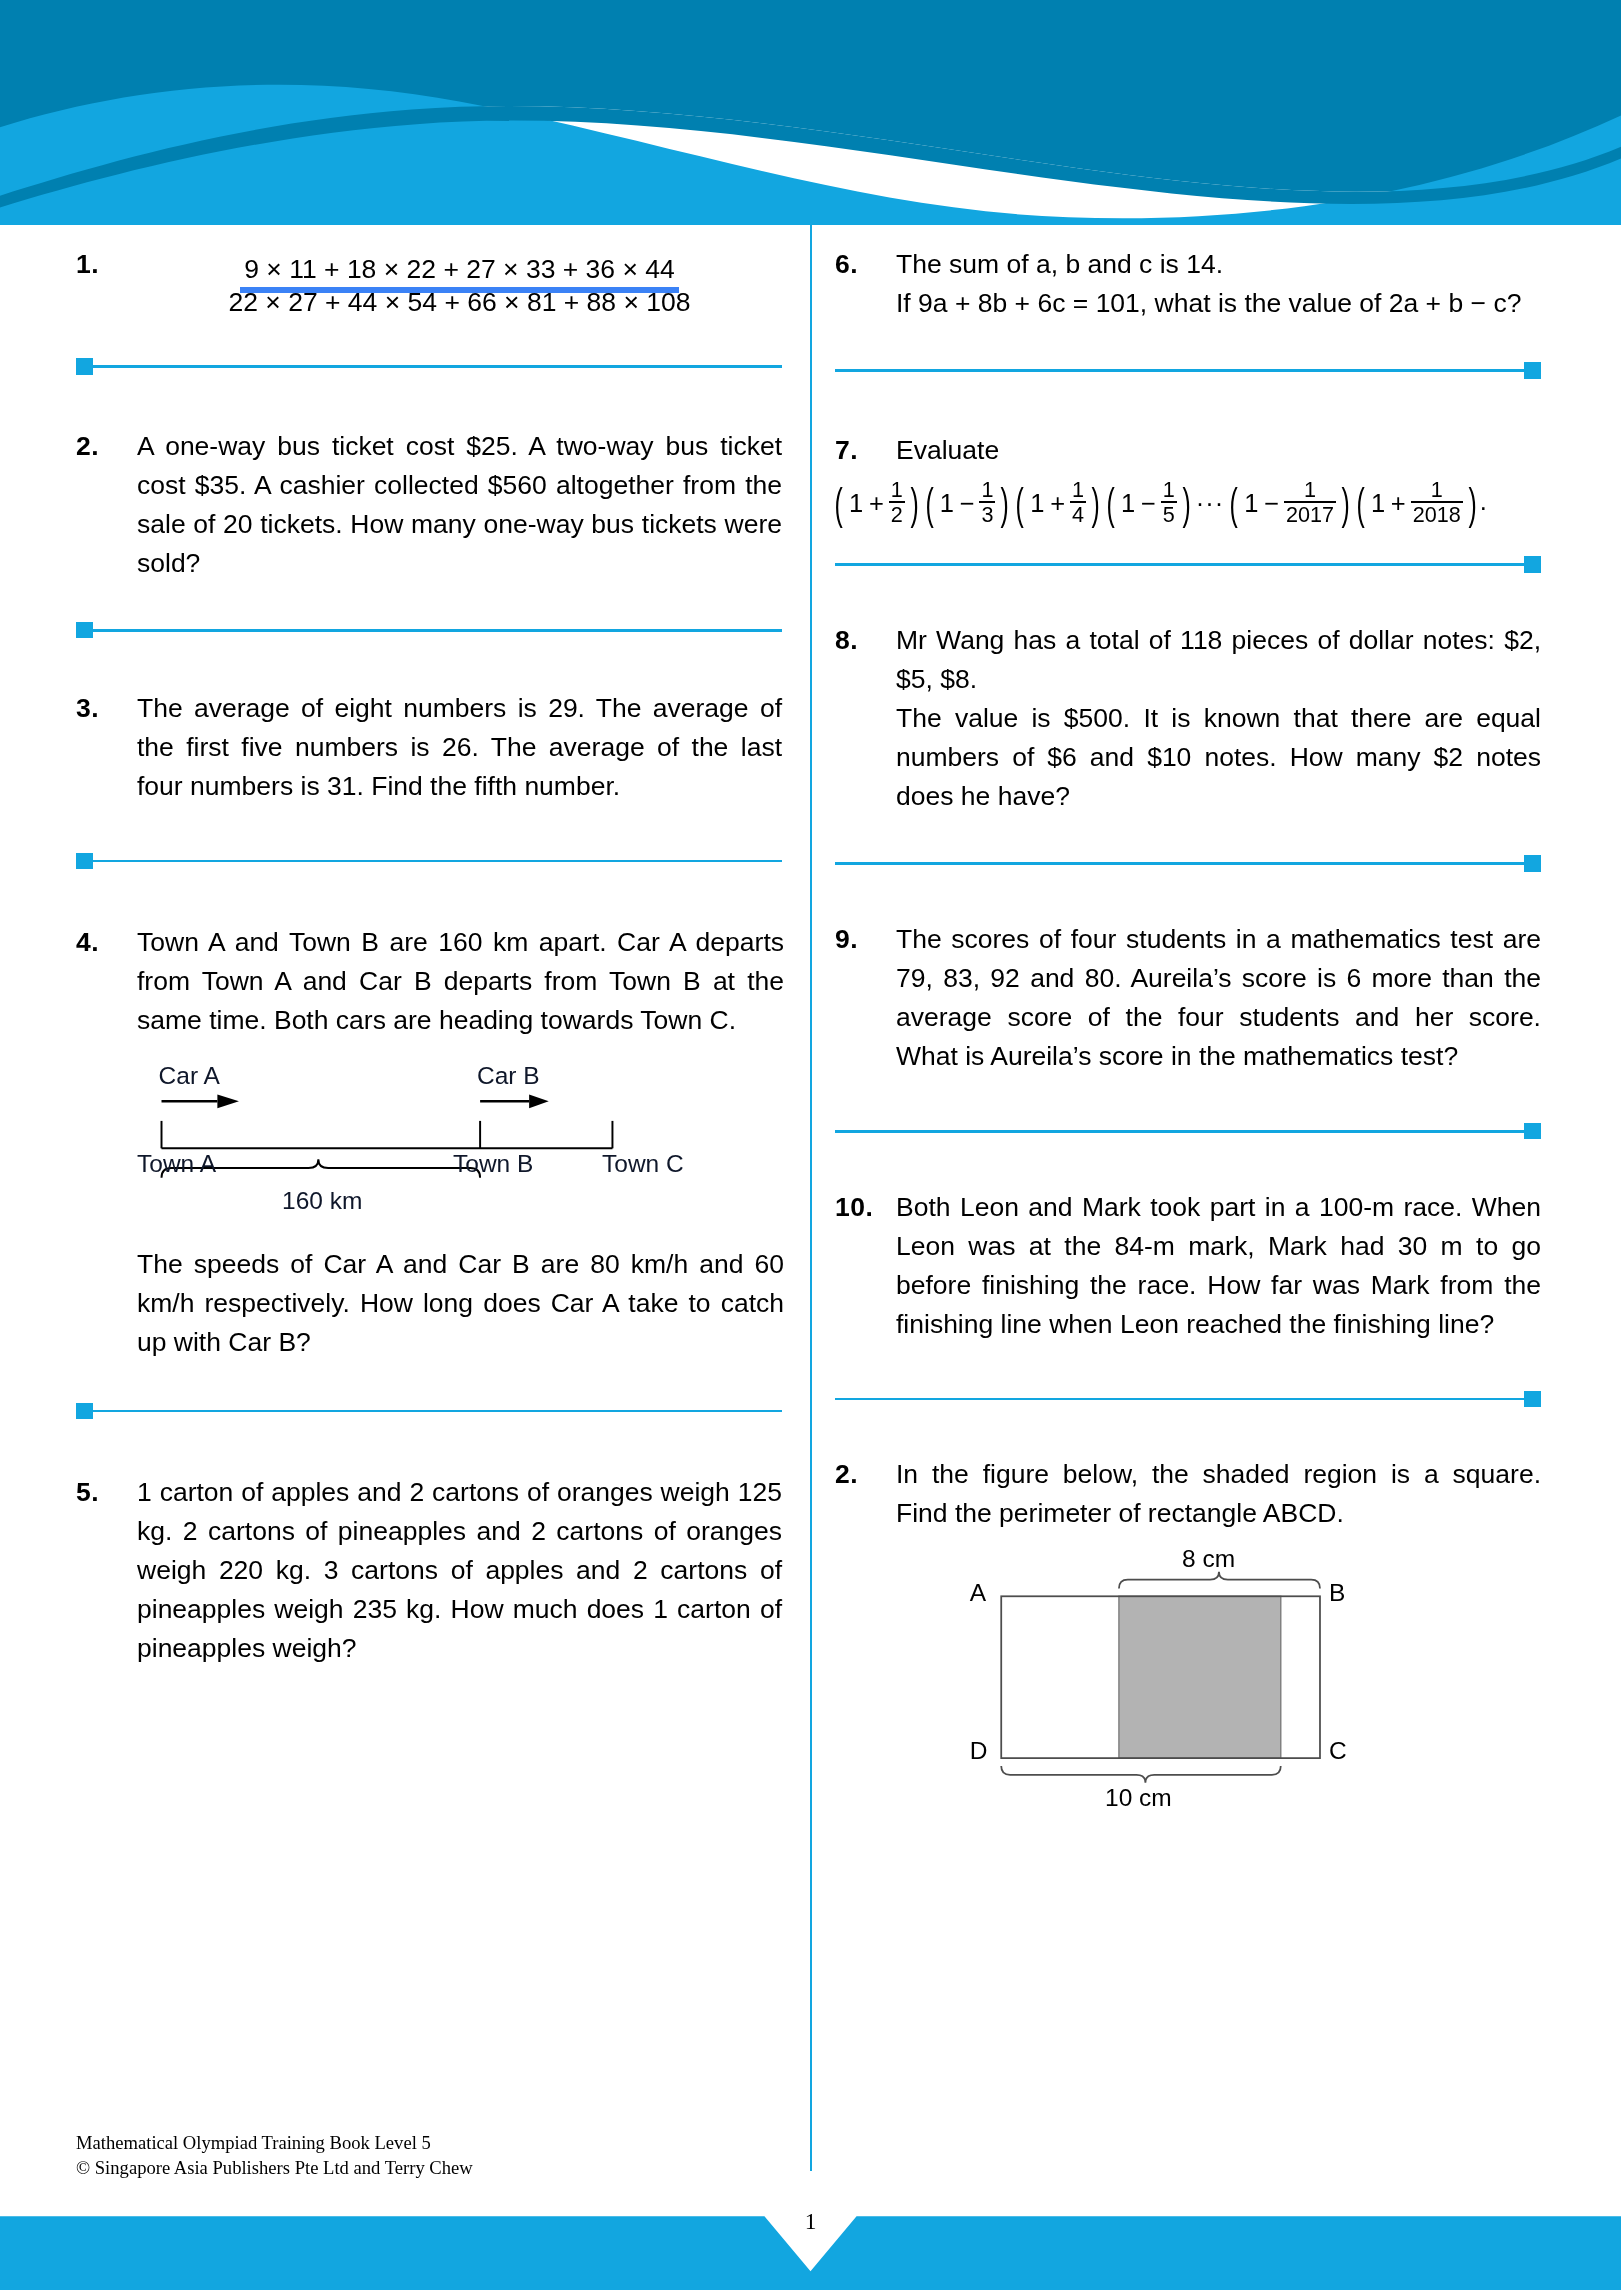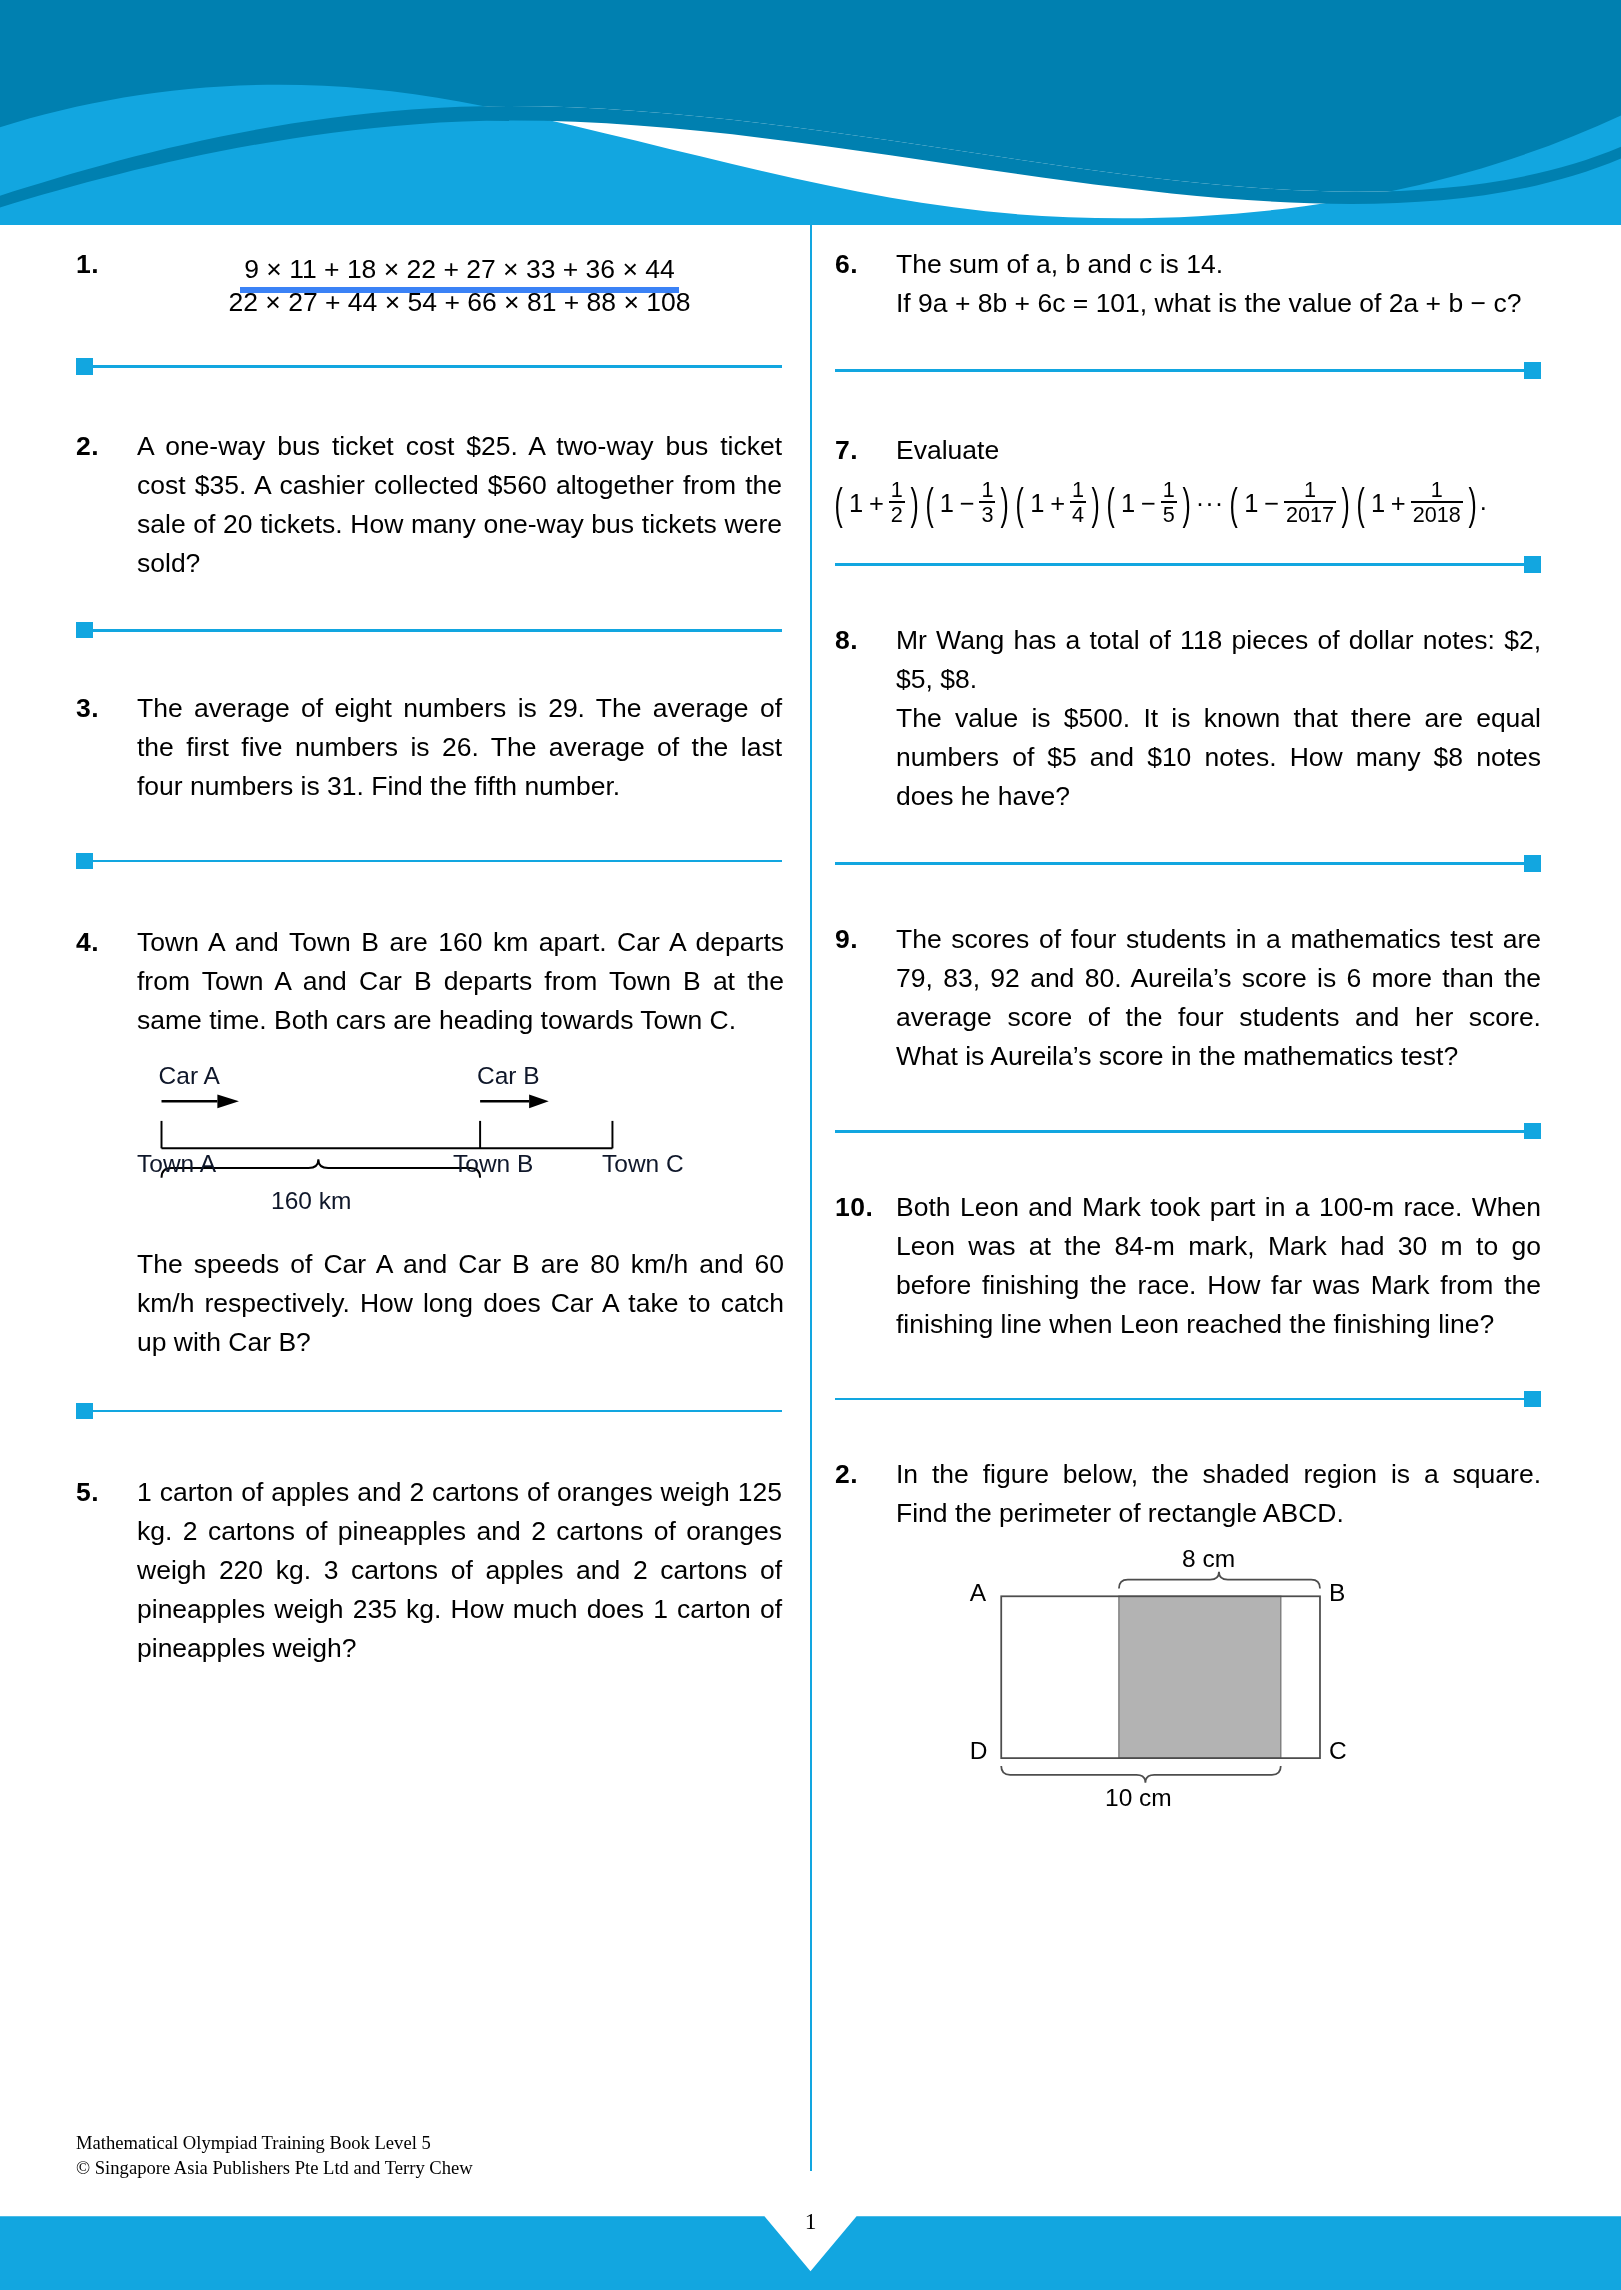--- a/index.html
+++ b/index.html
@@ -290,21 +290,21 @@
             <line x1="485" y1="60" x2="485" y2="88" stroke="#000" stroke-width="2"></line>
             <line x1="25" y1="88" x2="485" y2="88" stroke="#000" stroke-width="2"></line>
 
             <path d="M25,118 q0,-10 10,-10 L175,108 q10,0 10,-9 q0,9 10,9 L340,108 q10,0 10,10" fill="none" stroke="#000" stroke-width="2"></path>
           </svg>
           <span class="lbl" style="left:21.6px; top:0px;">Car A</span>
           <span class="lbl" style="left:340px; top:0px;">Car B</span>
           <span class="lbl" style="left:0px; top:88px;">Town A</span>
           <span class="lbl" style="left:316px; top:88px;">Town B</span>
           <span class="lbl" style="left:465px; top:88px;">Town C</span>
-          <span class="lbl" style="left:134px; top:125px;">160 km</span>
+          <span class="lbl" style="left:145px; top:125px;">160 km</span>
         </div>
 
         <p class="nojust" style="margin-top:25.5px; text-align:justify;">The speeds of Car A and Car B are 80 km/h and 60 km/h respectively. How long does Car A take to catch up with Car B?</p>
       </div>
     </div>
 
     <div class="sp" style="height:47px"></div>
     <div class="sep left-cap">
         <span class="line"></span>
         <span class="cap"></span>
@@ -351,21 +351,21 @@
     <div class="sep right-cap">
         <span class="line"></span>
         <span class="cap"></span>
       </div>
     <div class="sp" style="height:55px"></div>
 
     <div class="q">
       <div class="q-num">8.</div>
       <div class="q-body">
         <p>Mr Wang has a total of 118 pieces of dollar notes: $2, $5, $8.</p>
-        <p>The value is $500. It is known that there are equal numbers of $5 and $10 notes. How many $8 notes does he have?</p>
+        <p>The value is $500. It is known that there are equal numbers of $6 and $10 notes. How many $2 notes does he have?</p>
       </div>
     </div>
 
     <div class="sp" style="height:45px"></div>
     <div class="sep right-cap">
         <span class="line"></span>
         <span class="cap"></span>
       </div>
     <div class="sp" style="height:55px"></div>
 

